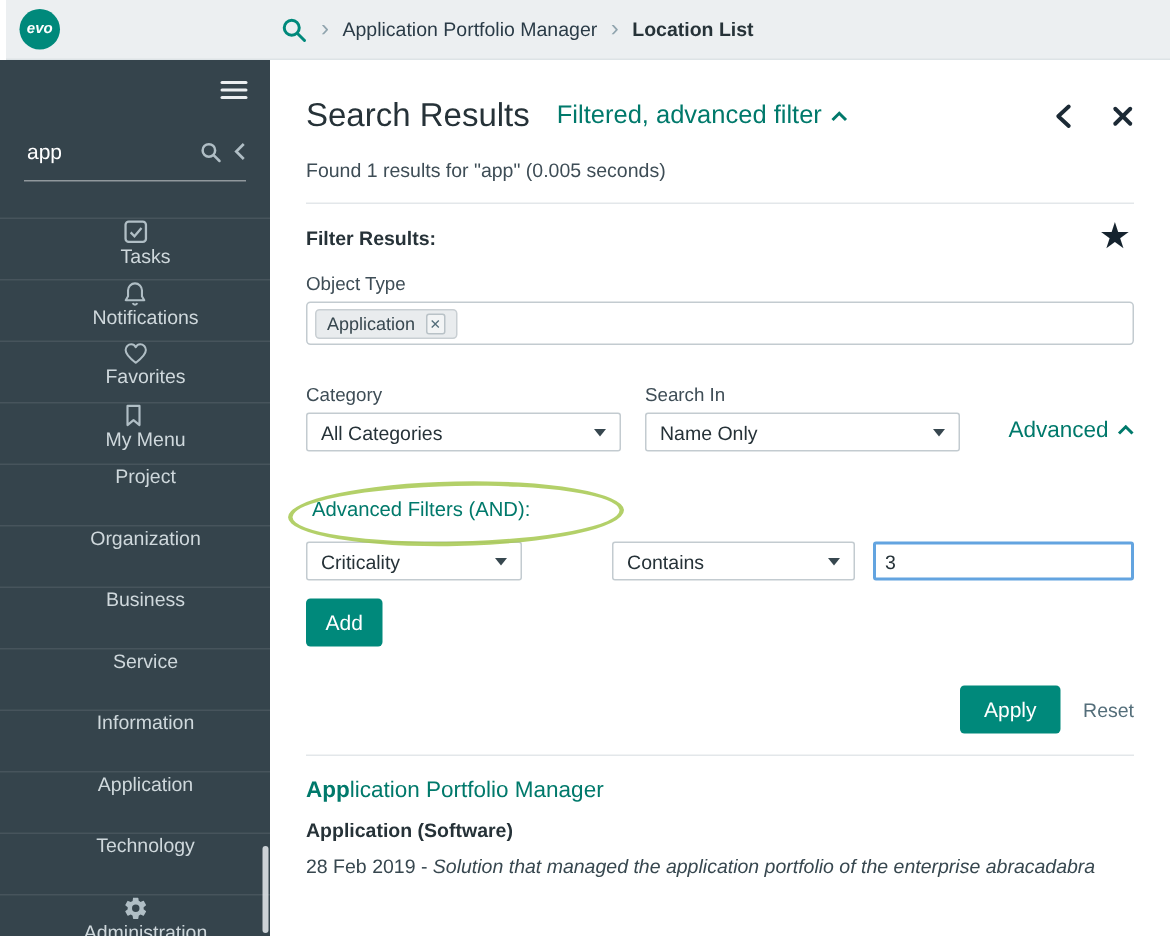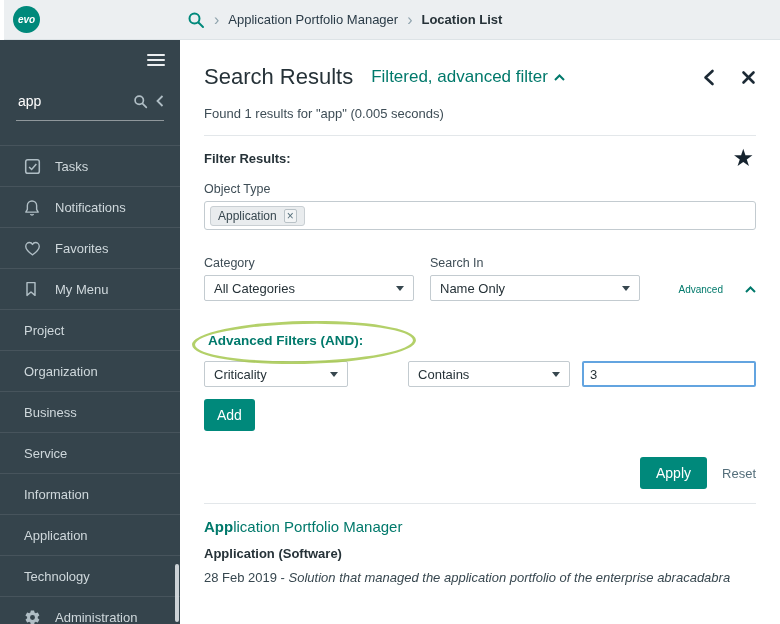--- a/index.html
+++ b/index.html
@@ -24,21 +24,21 @@
   .sb-top{height:40px;display:flex;align-items:center;justify-content:flex-end;padding-right:15px;}
   .hamburger{cursor:pointer;}
   .hamburger i{display:block;width:18px;height:2px;background:#ECEFF1;margin:3px 0;border-radius:1px;}
   .sb-search{margin:12px 16px 0 16px;display:flex;align-items:center;gap:8px;
              border-bottom:1px solid rgba(255,255,255,.45);padding-bottom:10px;}
   .sb-search input{flex:1;min-width:0;background:transparent;border:none;outline:none;
                    color:#fff;font-size:14px;font-family:inherit;}
   .sb-ic{color:#B0BEC5;display:flex;align-items:center;cursor:pointer;}
   .sb-menu{margin-top:24px;border-top:1px solid rgba(255,255,255,.09);}
   .sb-item{height:40px;display:flex;align-items:center;padding:0 10px 0 24px;
-           border-bottom:1px solid rgba(255,255,255,.09);font-size:13px;cursor:pointer;}
+           border-bottom:1px solid rgba(255,255,255,.09);font-size:13px;cursor:pointer;flex-direction:column;}
   .sb-ico{width:18px;display:flex;align-items:center;margin-right:13px;color:#B0BEC5;}
   .sb-label{color:#CFD8DC;}
   .sb-scrollbar{position:absolute;right:1px;bottom:2px;width:4px;height:58px;
                 background:rgba(230,235,238,.85);border-radius:2px;cursor:grab;}
 
   
   .main{position:absolute;left:180px;top:40px;right:0;bottom:0;background:#fff;
         padding:0 24px;box-sizing:border-box;overflow:hidden;}
   .title-row{margin-top:24px;display:flex;align-items:center;}
   .title-row h1{margin:0;font-size:22px;font-weight:500;color:#263238;}
@@ -58,24 +58,24 @@
         color:#37474F;padding:2px 7px;display:flex;align-items:center;gap:7px;cursor:default;}
   .chip-x{color:#546E7A;font-size:12px;cursor:pointer;border:1px solid #B9C2C7;
           border-radius:2px;line-height:1;padding:0 2px;background:#F2F4F5;}
   .cat-row{margin-top:14px;display:flex;align-items:flex-end;gap:16px;}
   .field{width:210px;}
   .select{margin-top:5px;height:26px;border:1px solid #C3CBD0;border-radius:2px;background:#fff;
           display:flex;align-items:center;justify-content:space-between;padding:0 9px;
           font-size:13px;color:#263238;cursor:pointer;box-sizing:border-box;}
   .caret-down{width:0;height:0;border-left:4px solid transparent;border-right:4px solid transparent;
               border-top:5px solid #37474F;}
-  .advanced-link{margin-left:auto;color:var(--accent-text,#00796B);font-size:10px;
-                 display:flex;align-items:center;gap:22px;padding-bottom:6px;text-decoration:none;cursor:pointer;}
+  .advanced-link{margin-left:auto;color:var(--accent-text,#00796B);font-size:15px;
+                 display:flex;align-items:center;gap:6px;padding-bottom:6px;text-decoration:none;cursor:pointer;}
   .adv-heading-wrap{margin-top:30px;position:relative;display:inline-block;margin-left:4px;}
-  .adv-heading{font-size:13.5px;font-weight:700;color:var(--accent-text,#00796B);position:relative;z-index:1;}
+  .adv-heading{font-size:13.5px;font-weight:400;color:var(--accent-text,#00796B);position:relative;z-index:1;}
   .ellipse{position:absolute;left:-16px;top:-10px;width:218px;height:37px;
            border:3px solid var(--highlight,#A6C84F);border-radius:50%;
            transform:rotate(-1.2deg);opacity:.85;pointer-events:none;}
   .adv-row{margin-top:12px;display:flex;align-items:center;gap:12px;}
   .w180{width:145px;margin-top:0;}
   .w168{width:163px;margin-top:0;margin-left:48px;}
   .value-input{width:158px;height:22px;border:2px solid #63A4E0;border-radius:2px;
                font-size:13px;padding:0 6px;outline:none;color:#263238;font-family:inherit;}
   .btn{background:var(--accent,#00897B);color:#fff;border:none;border-radius:3px;
        font-size:14px;font-family:inherit;cursor:pointer;}

